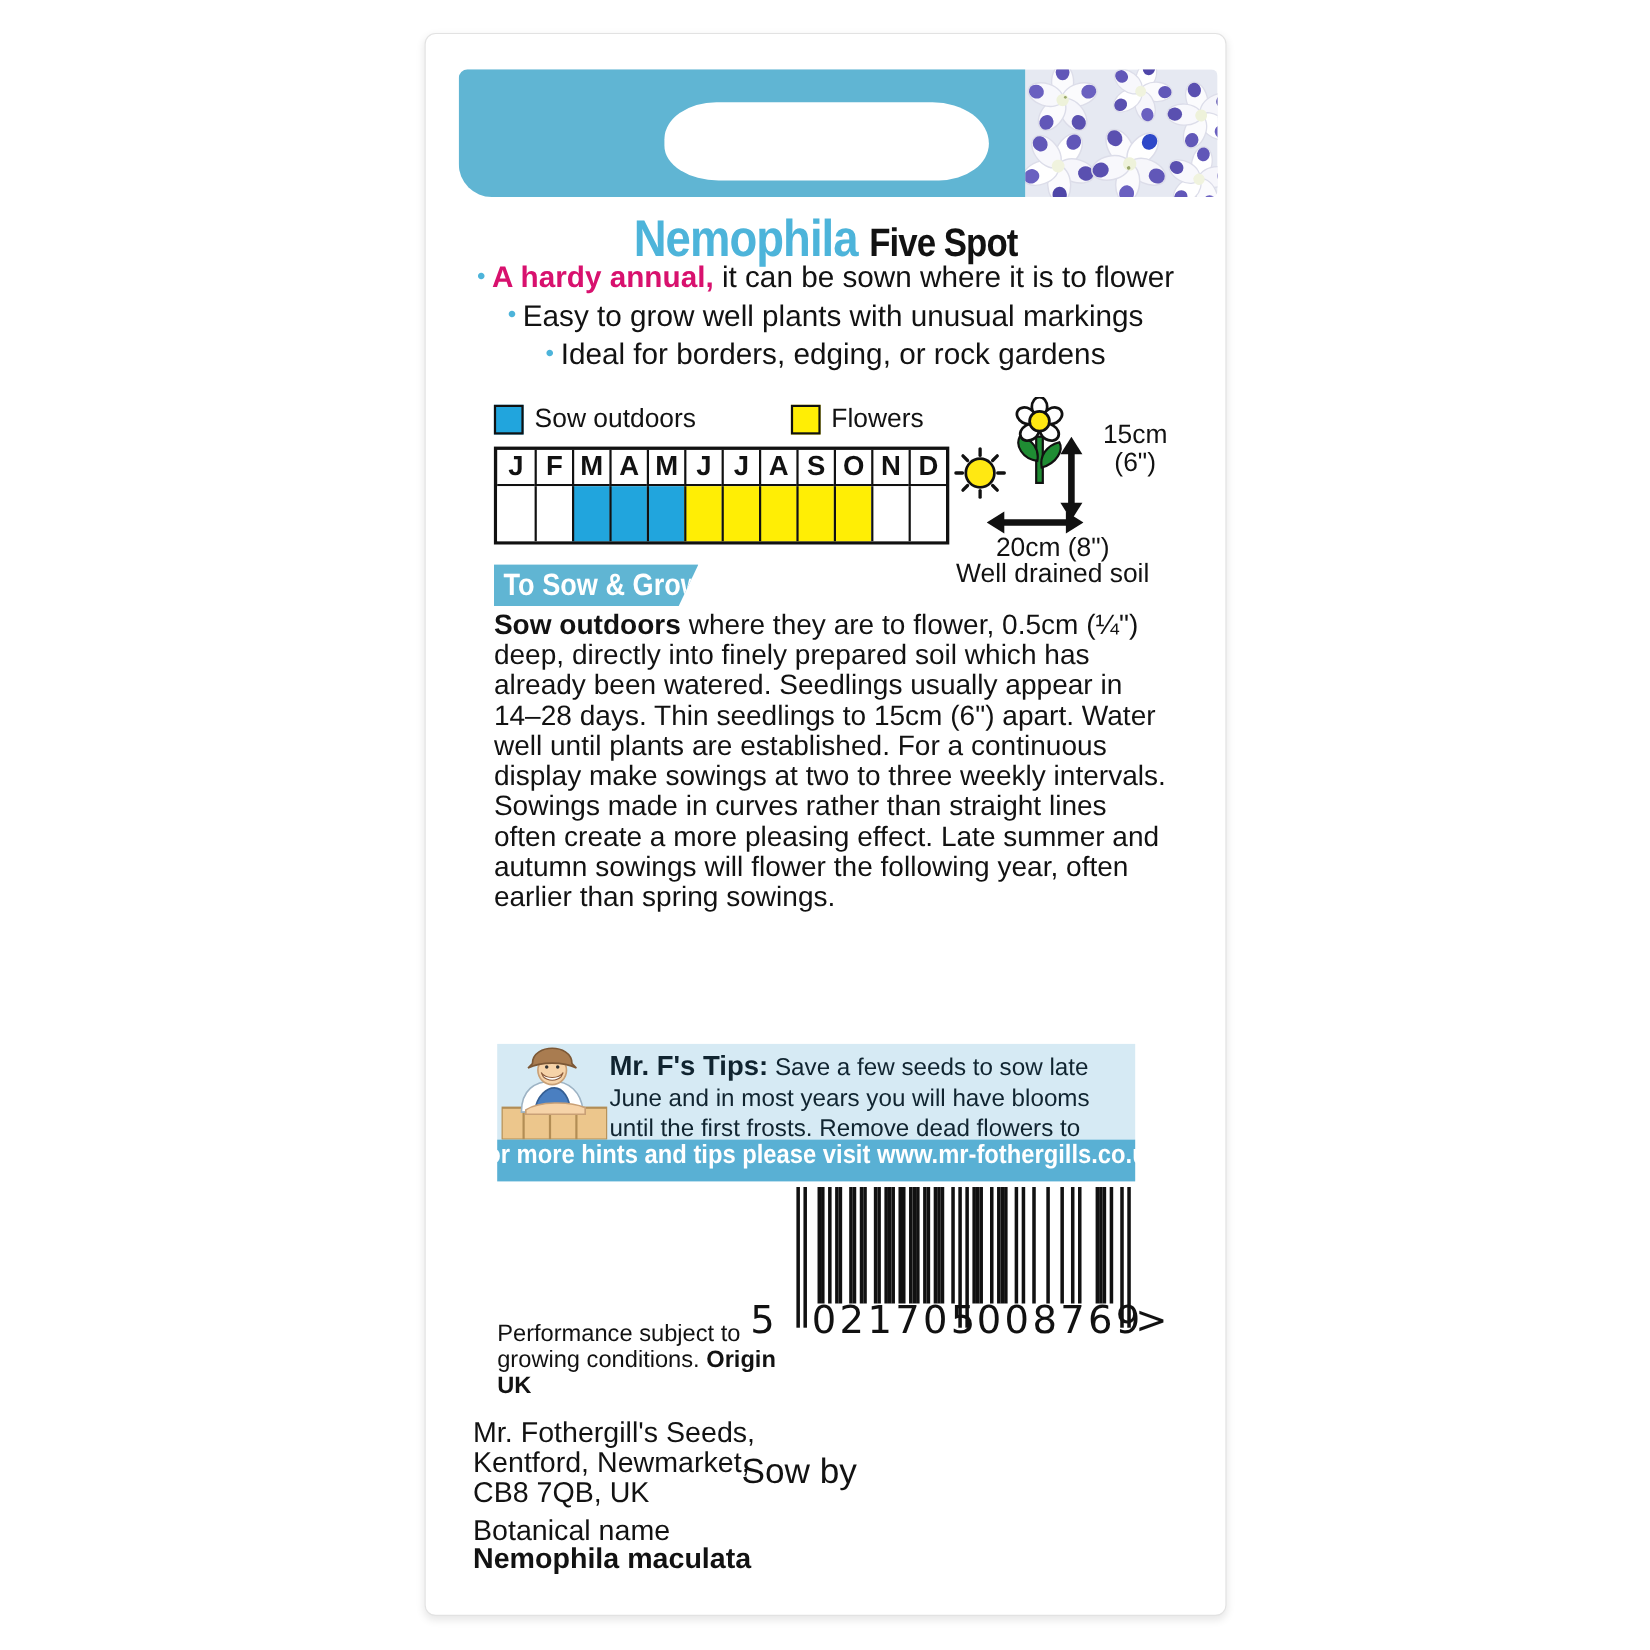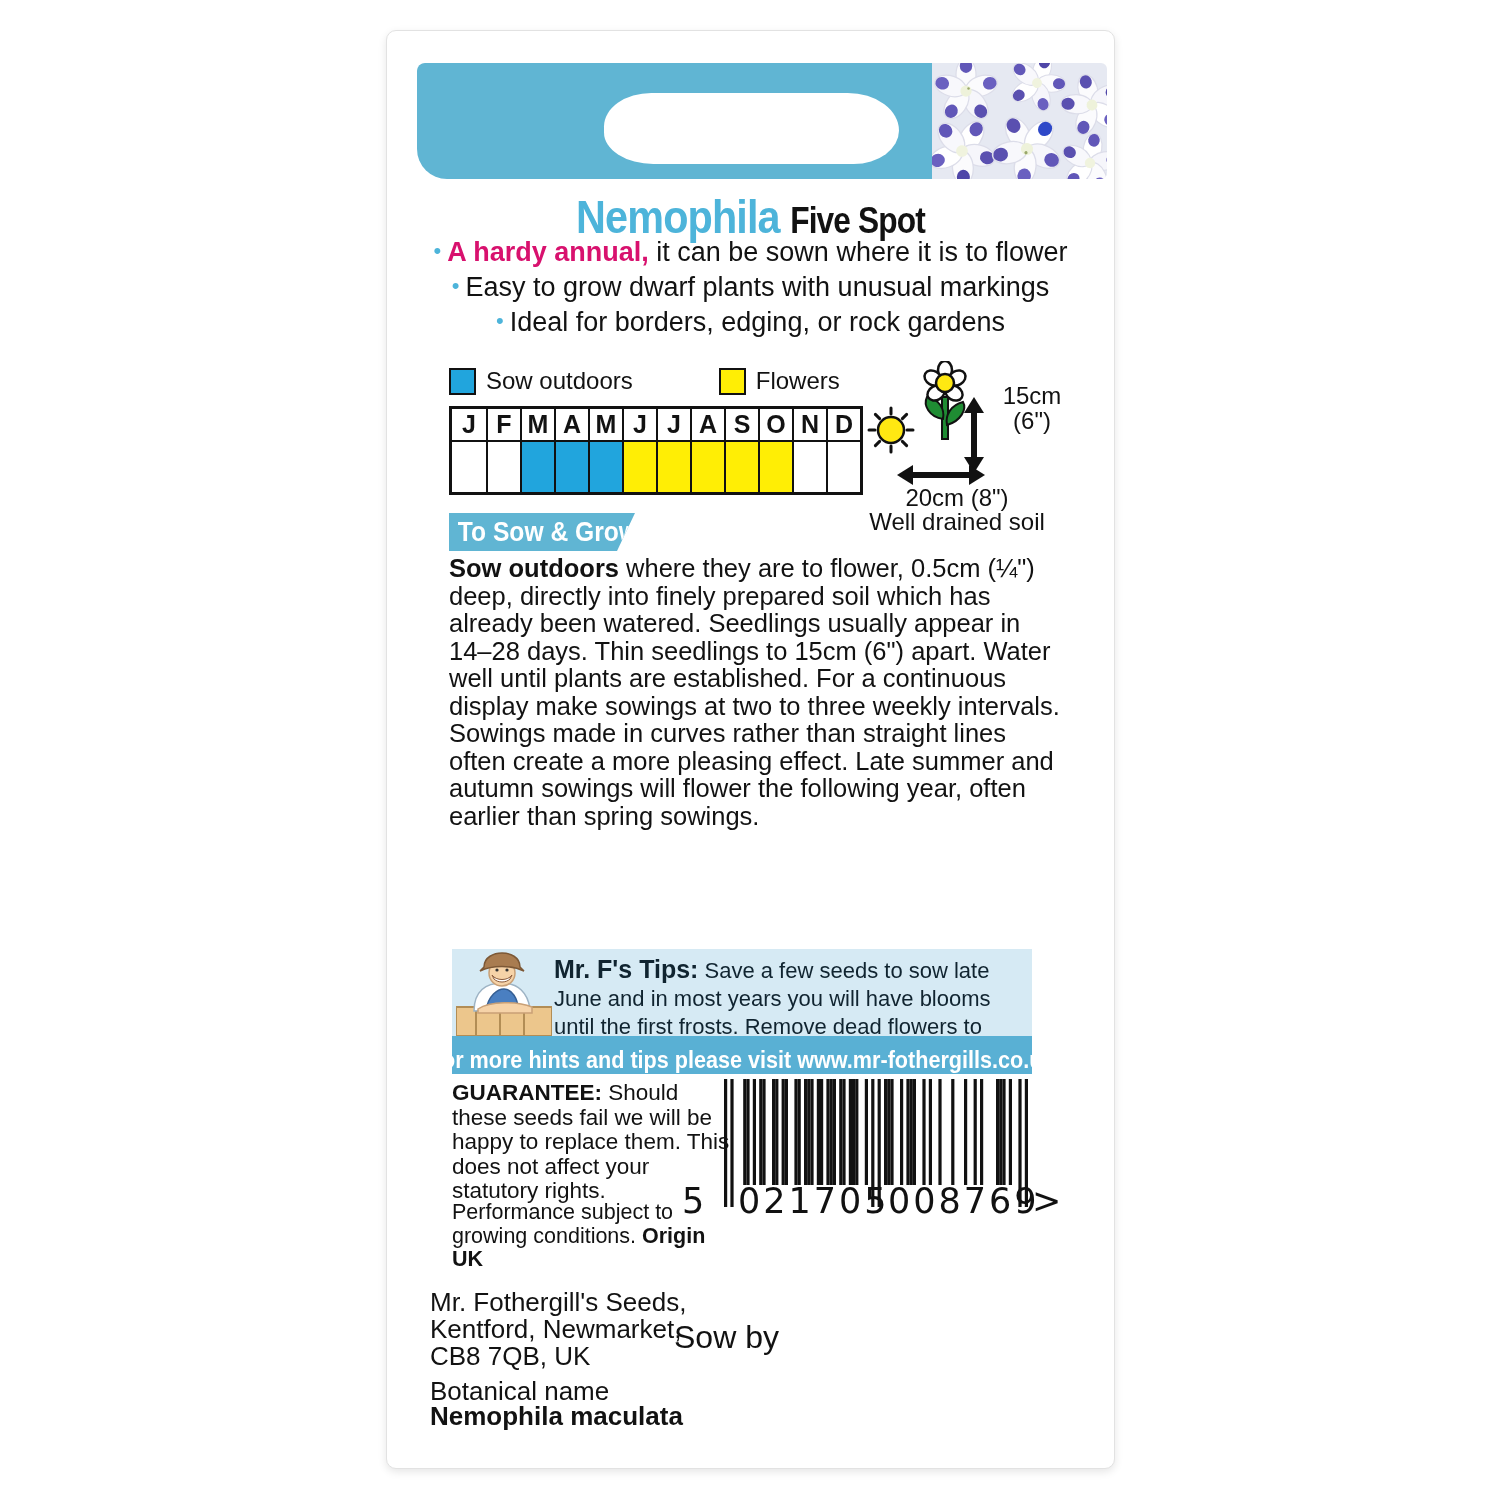--- a/index.html
+++ b/index.html
@@ -55,21 +55,21 @@
   
   .sowgrow{left:62px;top:482px;width:186px;height:38px;display:flex;align-items:center;
            clip-path:polygon(0 0,100% 0,calc(100% - 18px) 100%,0 100%);}
   .sowgrow span{color:#fff;font-weight:bold;font-size:28px;padding-left:10px;white-space:nowrap;}
   .bodytext{left:62px;top:524px;width:612px;font-size:25.5px;line-height:27.5px;color:#121212;}
 
   
   .tips{left:65px;top:918px;width:580px;height:87px;}
   .tips-text{position:absolute;left:102px;top:6px;width:470px;font-size:22px;line-height:28px;color:#102430;}
   .tips-lbl{font-weight:bold;font-size:25px;}
-  .hintsbar{left:65px;top:1005px;width:580px;height:38px;display:flex;align-items:flex-end;justify-content:center;}
+  .hintsbar{left:65px;top:1005px;width:580px;height:38px;display:flex;align-items:flex-start;justify-content:center;}
   .hintsbar span{color:#fff;font-weight:bold;font-size:24px;white-space:nowrap;transform:scaleX(0.90);}
 
   
   .guarantee{left:65px;top:1050px;width:278px;font-size:22.5px;line-height:24.5px;}
   .performance{left:65px;top:1170px;width:260px;font-size:21.5px;line-height:23.5px;}
   .b{font-weight:bold;}
 
   
   .barcode{left:295px;top:1048px;width:380px;height:152px;}
   .bc-digit{position:absolute;font-size:35px;color:#111;font-family:"DejaVu Sans",sans-serif;}
@@ -236,21 +236,21 @@
     </svg>
   </div>
 
   <div class="abs title-row cond">
     <span class="title-main" style="color: rgb(77, 180, 218);">Nemophila</span>
     <span class="title-sub">Five Spot</span>
   </div>
 
   <div class="abs bullets">
     <div><span class="dot" style="color: rgb(77, 180, 218);">•</span><span class="hl" style="color: rgb(216, 17, 110);">A hardy annual,</span><span> it can be sown where it is to flower</span></div>
-    <div><span class="dot" style="color: rgb(77, 180, 218);">•</span><span>Easy to grow dwarf plants with unusual markings</span></div>
+    <div><span class="dot" style="color: rgb(77, 180, 218);">•</span><span>Easy to grow well plants with unusual markings</span></div>
     <div><span class="dot" style="color: rgb(77, 180, 218);">•</span><span>Ideal for borders, edging, or rock gardens</span></div>
   </div>
 
   <div class="abs legend">
     <span class="sq" style="background: rgb(33, 165, 221);"></span>
     <span>Sow outdoors</span>
     <span class="gap"></span>
     <span class="sq" style="background: rgb(255, 238, 5);"></span>
     <span>Flowers</span>
   </div>
@@ -356,23 +356,20 @@
       <path d="M28 16 C28 6 38 2 46 2 C54 2 64 6 64 16 L68 20 C56 14 36 14 24 20 Z" fill="#a97c50" stroke="#7c5836" stroke-width="1.5"></path>
     </svg>
     <div class="tips-text">
       <span class="tips-lbl">Mr. F's Tips:</span><span> Save a few seeds to sow late June and in most years you will have blooms until the first frosts. Remove dead flowers to prolong flowering season.</span>
     </div>
   </div>
   <div class="abs hintsbar" style="background: rgb(89, 176, 212);">
     <span>For more hints and tips please visit www.mr-fothergills.co.uk</span>
   </div>
 
-  <div class="abs guarantee">
-    <span class="b">GUARANTEE:</span><span> Should these seeds fail we will be happy to replace them. This does not affect your statutory rights.</span>
-  </div>
   <div class="abs performance">
     <span>Performance subject to growing conditions. </span><span class="b">Origin UK</span>
   </div>
 
   <div class="abs barcode">
     <svg width="380" height="132" viewBox="0 0 380 132">
         <rect x="42.0" y="0" width="3.2" height="128" fill="#111"></rect>
         <rect x="48.4" y="0" width="3.2" height="128" fill="#111"></rect>
         <rect x="61.2" y="0" width="3.2" height="106" fill="#111"></rect>
         <rect x="64.4" y="0" width="3.2" height="106" fill="#111"></rect>

